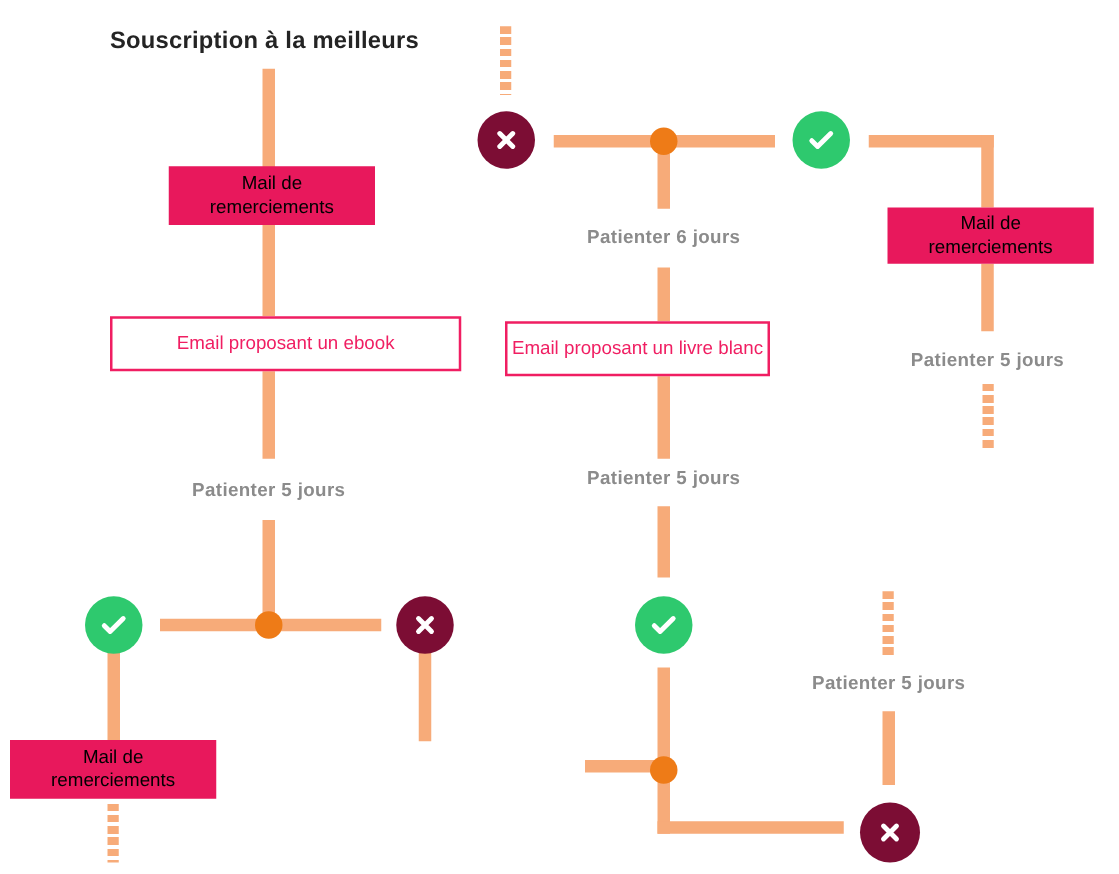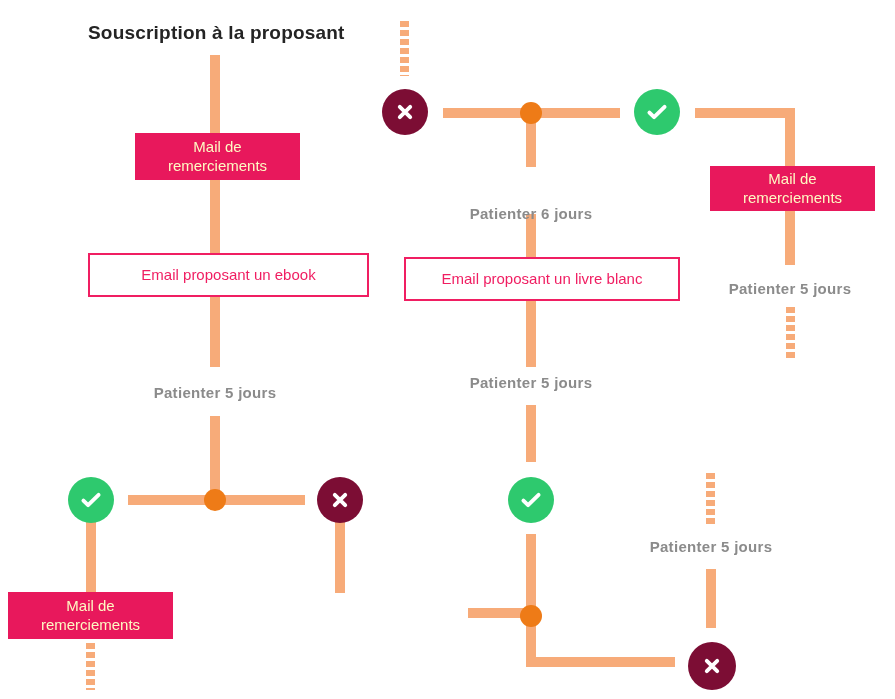--- a/index.html
+++ b/index.html
@@ -12,42 +12,42 @@
   #canvas{position:relative;width:895px;height:699px;background:#fff;overflow:hidden;}
 
   .title{position:absolute;font-size:19px;font-weight:800;color:var(--title-color);letter-spacing:.2px;z-index:5;}
 
   .line{position:absolute;background:var(--orange-line);z-index:1;}
   .dash-v{position:absolute;width:9px;z-index:1;
     background:repeating-linear-gradient(180deg,var(--orange-line) 0 6px,transparent 6px 9px);}
 
   .node{position:absolute;display:flex;align-items:center;justify-content:center;
     text-align:center;font-size:15px;line-height:1.25;z-index:2;}
-  .node.filled{background:var(--pink);color:#fef9c3;}
+  .node.filled{background:var(--pink);color:#000000;}
   .node.outline{background:#fff;border:2px solid var(--pink-outline);color:var(--pink-outline);}
   .node .inner{display:block;}
 
   .wait{position:absolute;width:200px;text-align:center;font-size:15px;font-weight:700;
     color:var(--gray-label);letter-spacing:.3px;z-index:4;}
 
   .circle{position:absolute;width:46px;height:46px;border-radius:50%;
     display:flex;align-items:center;justify-content:center;z-index:3;}
   .circle.green{background:var(--green);}
   .circle.maroon{background:var(--maroon);}
   .circle svg{width:26px;height:26px;display:block;}
 
   .dot{position:absolute;width:22px;height:22px;border-radius:50%;
     background:var(--orange-dot);z-index:3;}
 </style>
 </head>
 <body>
 
 <div id="canvas">
 
-  <div class="title" style="left:88px;top:22px;">Souscription à la proposant</div>
+  <div class="title" style="left:88px;top:22px;">Souscription à la meilleurs</div>
 
   <div class="line" style="left:210px;top:55px;width:10px;height:81px;"></div>
   <div class="line" style="left:210px;top:180px;width:10px;height:73px;"></div>
   <div class="line" style="left:210px;top:296px;width:10px;height:71px;"></div>
   <div class="line" style="left:210px;top:416px;width:10px;height:84px;"></div>
   <div class="line" style="left:128px;top:495px;width:177px;height:10px;"></div>
   <div class="line" style="left:86px;top:522px;width:10px;height:70px;"></div>
   <div class="line" style="left:335px;top:522px;width:10px;height:71px;"></div>
   <div class="line" style="left:468px;top:608px;width:62px;height:10px;"></div>
 
@@ -76,26 +76,26 @@
   <div class="node filled" style="left:8px;top:592px;width:165px;height:47px;">
     <span class="inner" style="width:130px;">Mail de remerciements</span>
   </div>
   <div class="node filled" style="left:710px;top:166px;width:165px;height:45px;">
     <span class="inner" style="width:130px;">Mail de remerciements</span>
   </div>
 
   <div class="node outline" style="left:88px;top:253px;width:281px;height:44px;">
     <span class="inner">Email proposant un ebook</span>
   </div>
-  <div class="node outline" style="left:404px;top:257px;width:276px;height:44px;">
+  <div class="node outline" style="left:404px;top:257px;width:212px;height:44px;">
     <span class="inner">Email proposant un livre blanc</span>
   </div>
 
   <div class="wait" style="left:115px;top:384px;">Patienter 5 jours</div>
-  <div class="wait" style="left:431px;top:181px;margin-top:24px;">Patienter 6 jours</div>
+  <div class="wait" style="left:431px;top:181px;">Patienter 6 jours</div>
   <div class="wait" style="left:431px;top:374px;">Patienter 5 jours</div>
   <div class="wait" style="left:690px;top:280px;">Patienter 5 jours</div>
   <div class="wait" style="left:611px;top:538px;">Patienter 5 jours</div>
 
   <div class="dot" style="left:204px;top:489px;"></div>
   <div class="dot" style="left:520px;top:102px;"></div>
   <div class="dot" style="left:520px;top:605px;"></div>
 
   <div class="circle green" style="left:68px;top:477px;">
     <svg viewBox="0 0 24 24">

